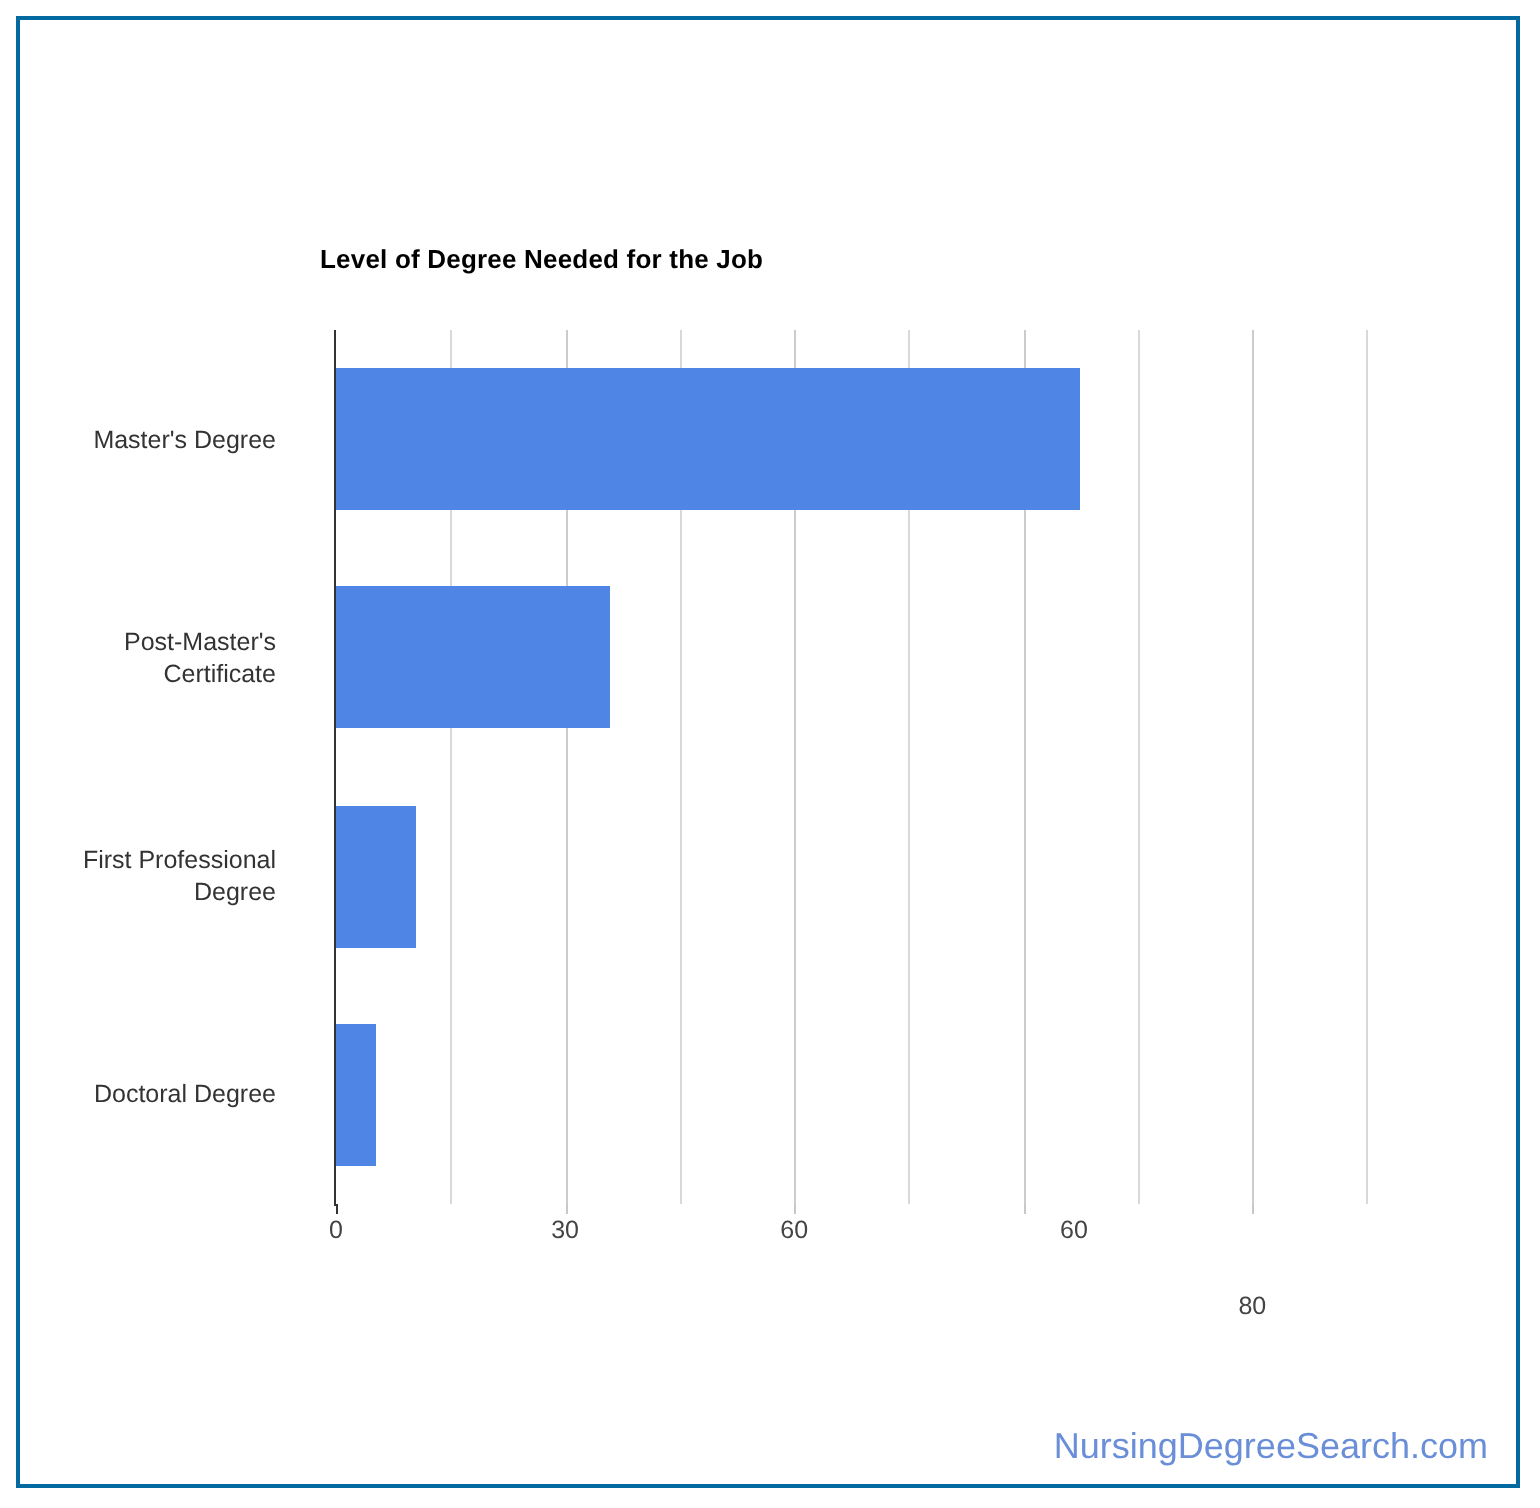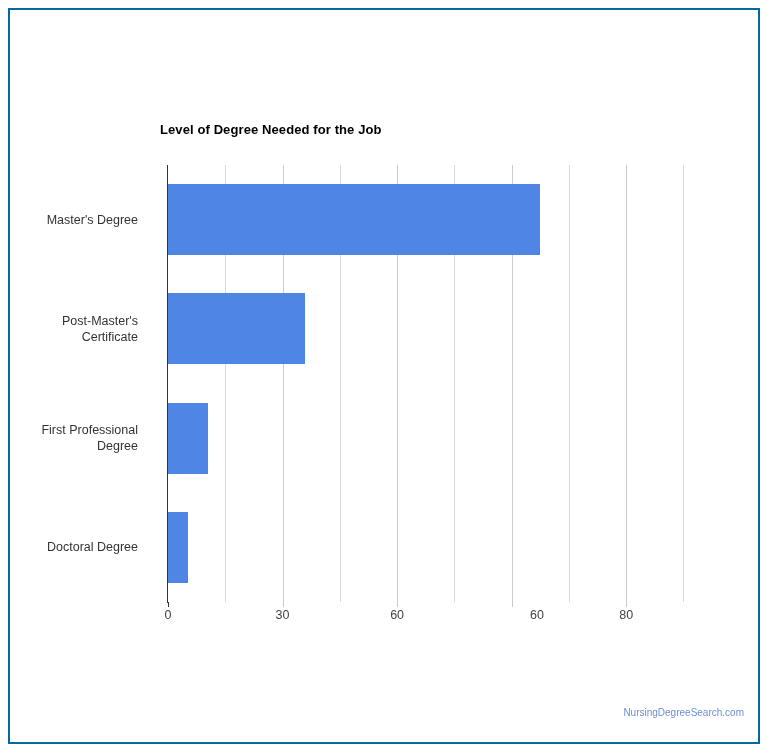--- a/index.html
+++ b/index.html
@@ -110,22 +110,22 @@
     top: 592px;
     width: 1px;
     height: 5px;
     background: #b8b8b8;
   }
 
   
   #watermark {
     position: absolute;
     right: 14px;
-    bottom: 24px;
-    font-size: 10px;
+    bottom: 8px;
+    font-size: 18px;
     color: #6a8fd8;
     white-space: nowrap;
   }
 </style>
 </head>
 <body>
 
 <div id="chart-frame">
 
   <div id="chart-title">Level of Degree Needed for the Job</div>
@@ -179,18 +179,18 @@
   <div id="x-labels">
       <div class="x-tick-mark" style="left: 158px; background: rgb(51, 51, 51);"></div>
       <div class="x-tick-label" style="left: 158px;">0</div>
       <div class="x-tick-mark" style="left: 272.545px; background: rgb(200, 200, 200);"></div>
       <div class="x-tick-label" style="left: 272.545px;">30</div>
       <div class="x-tick-mark" style="left: 387.091px; background: rgb(200, 200, 200);"></div>
       <div class="x-tick-label" style="left: 387.091px;">60</div>
       <div class="x-tick-mark" style="left: 501.636px; background: rgb(200, 200, 200);"></div>
       <div class="x-tick-label" style="left: 527px;">60</div>
       <div class="x-tick-mark" style="left: 616.182px; background: rgb(200, 200, 200);"></div>
-      <div class="x-tick-label" style="left: 616.182px;">80</div>
+      <div class="x-tick-label" style="left: 616.182px; margin-top: 38px;">80</div>
     </div>
 
   <div id="watermark" style="color: rgb(106, 143, 216);">NursingDegreeSearch.com</div>
 
 </div>
 
 </body></html>

